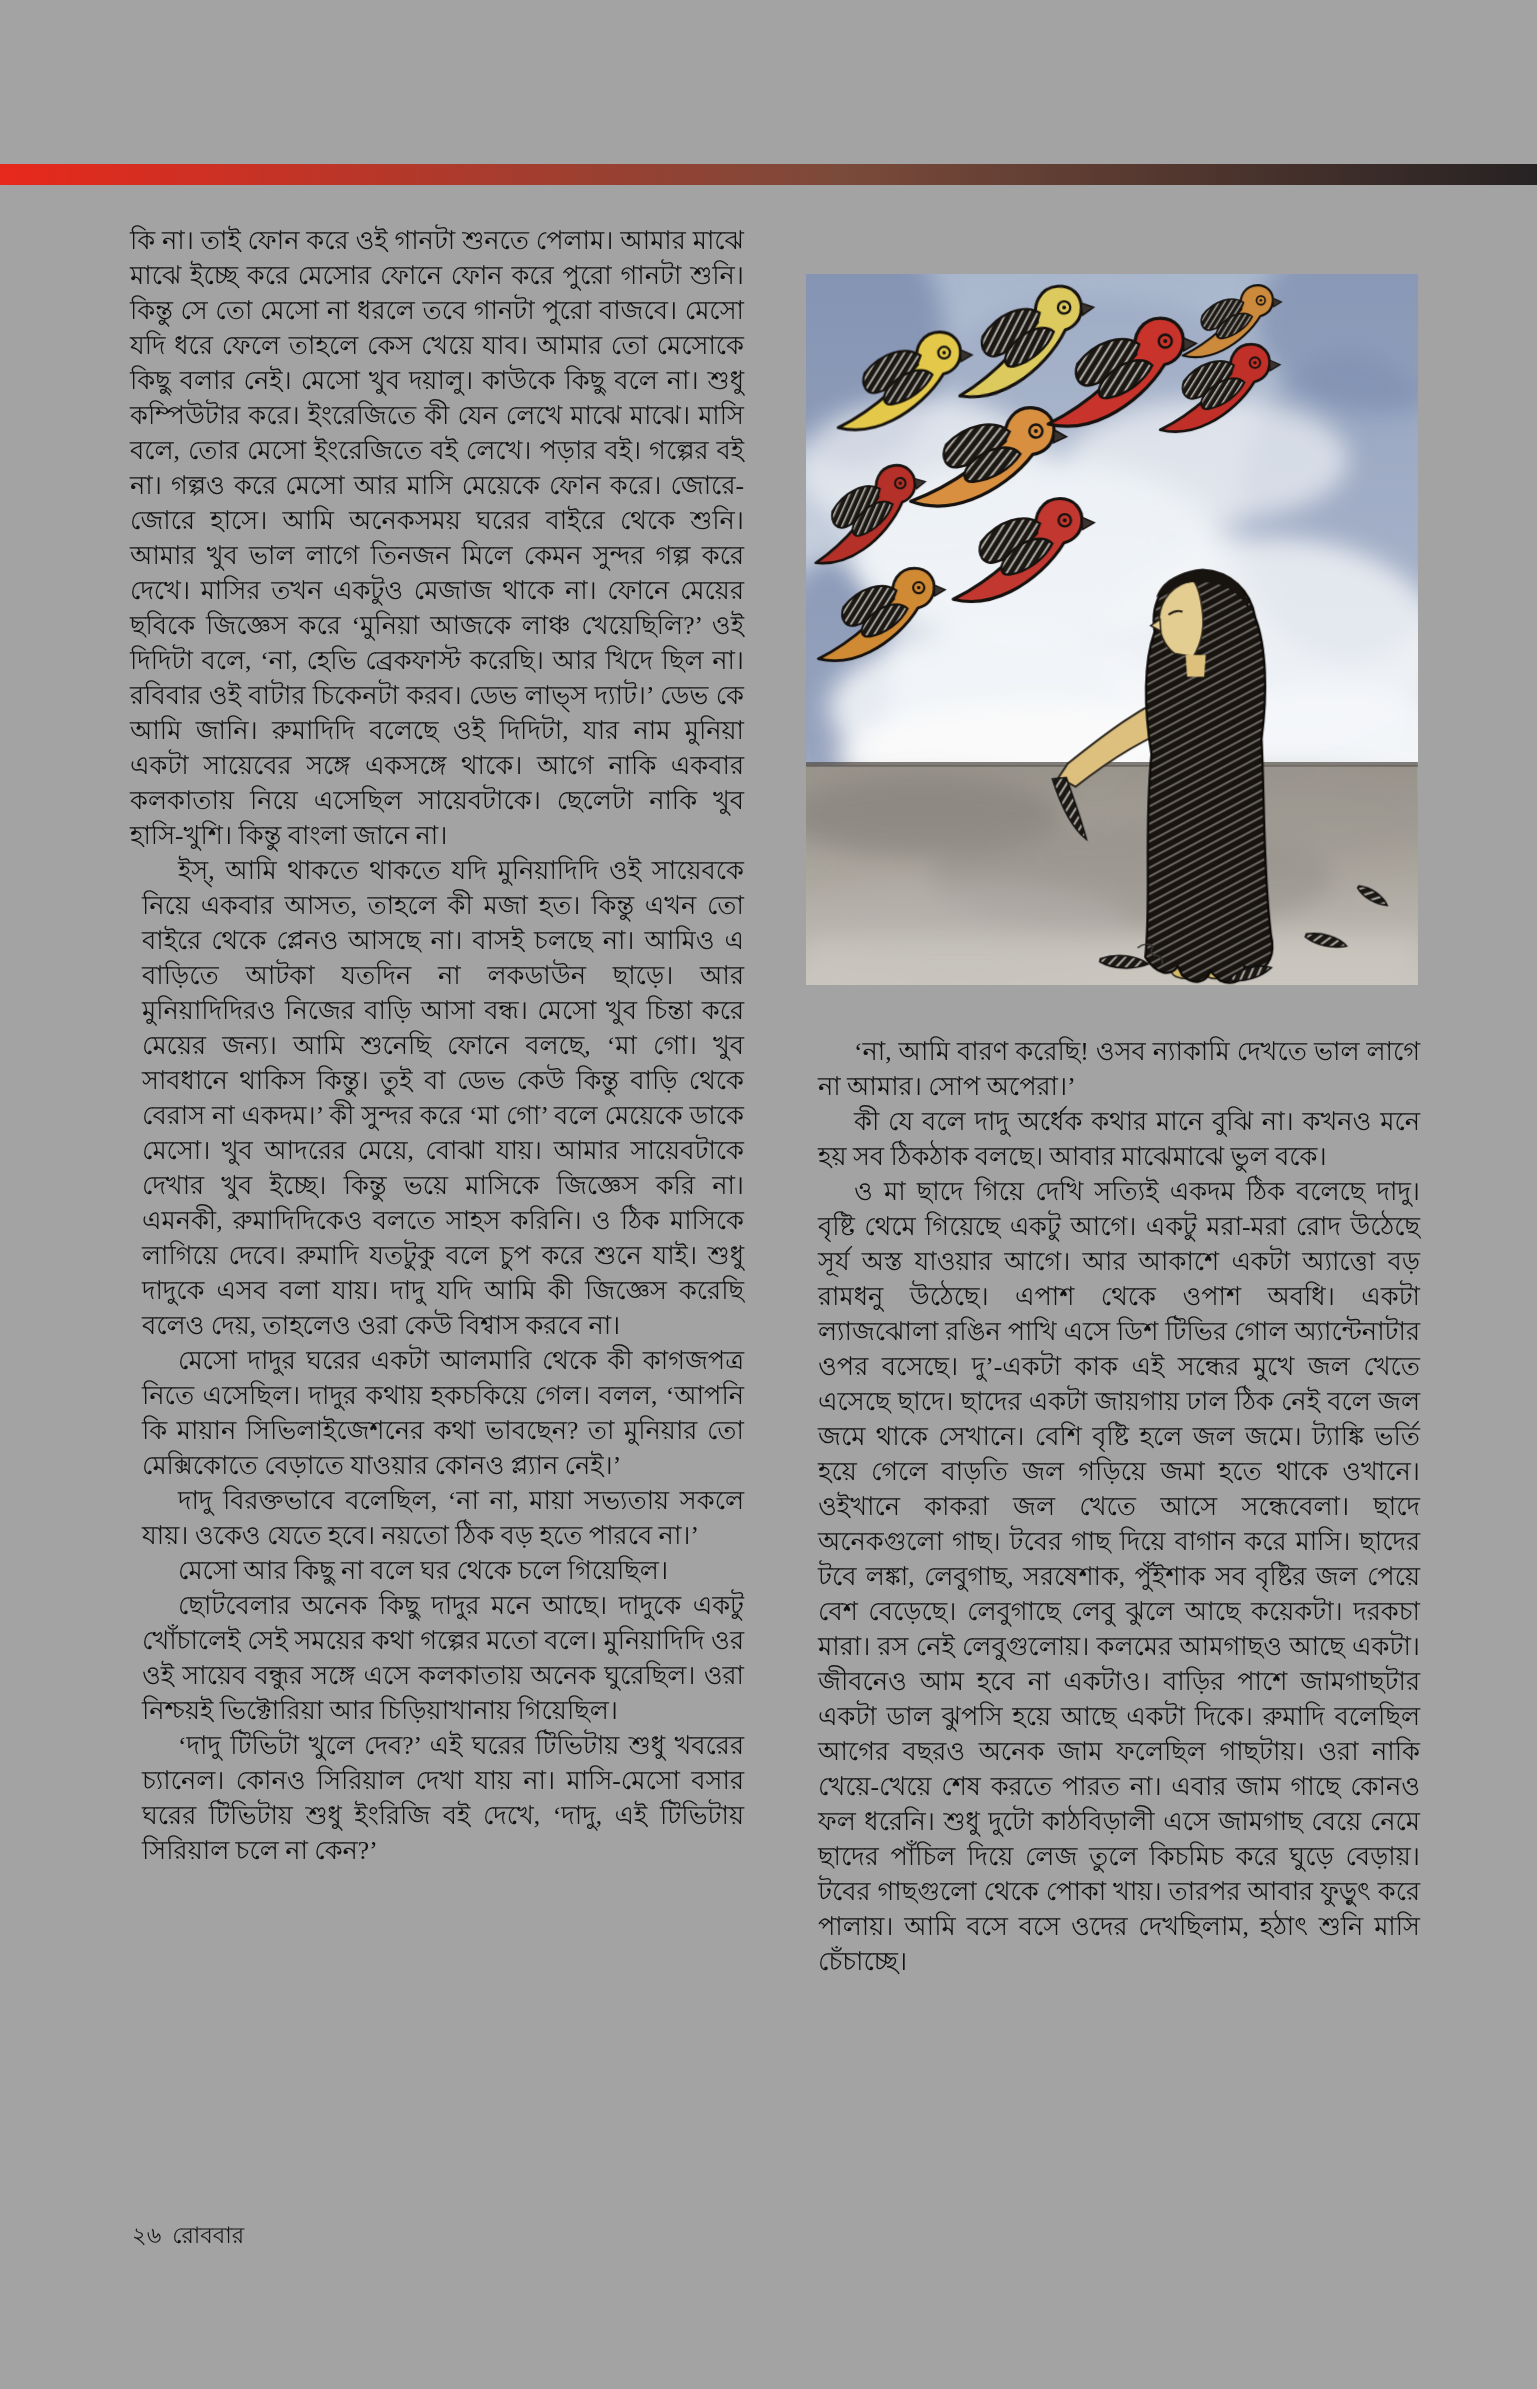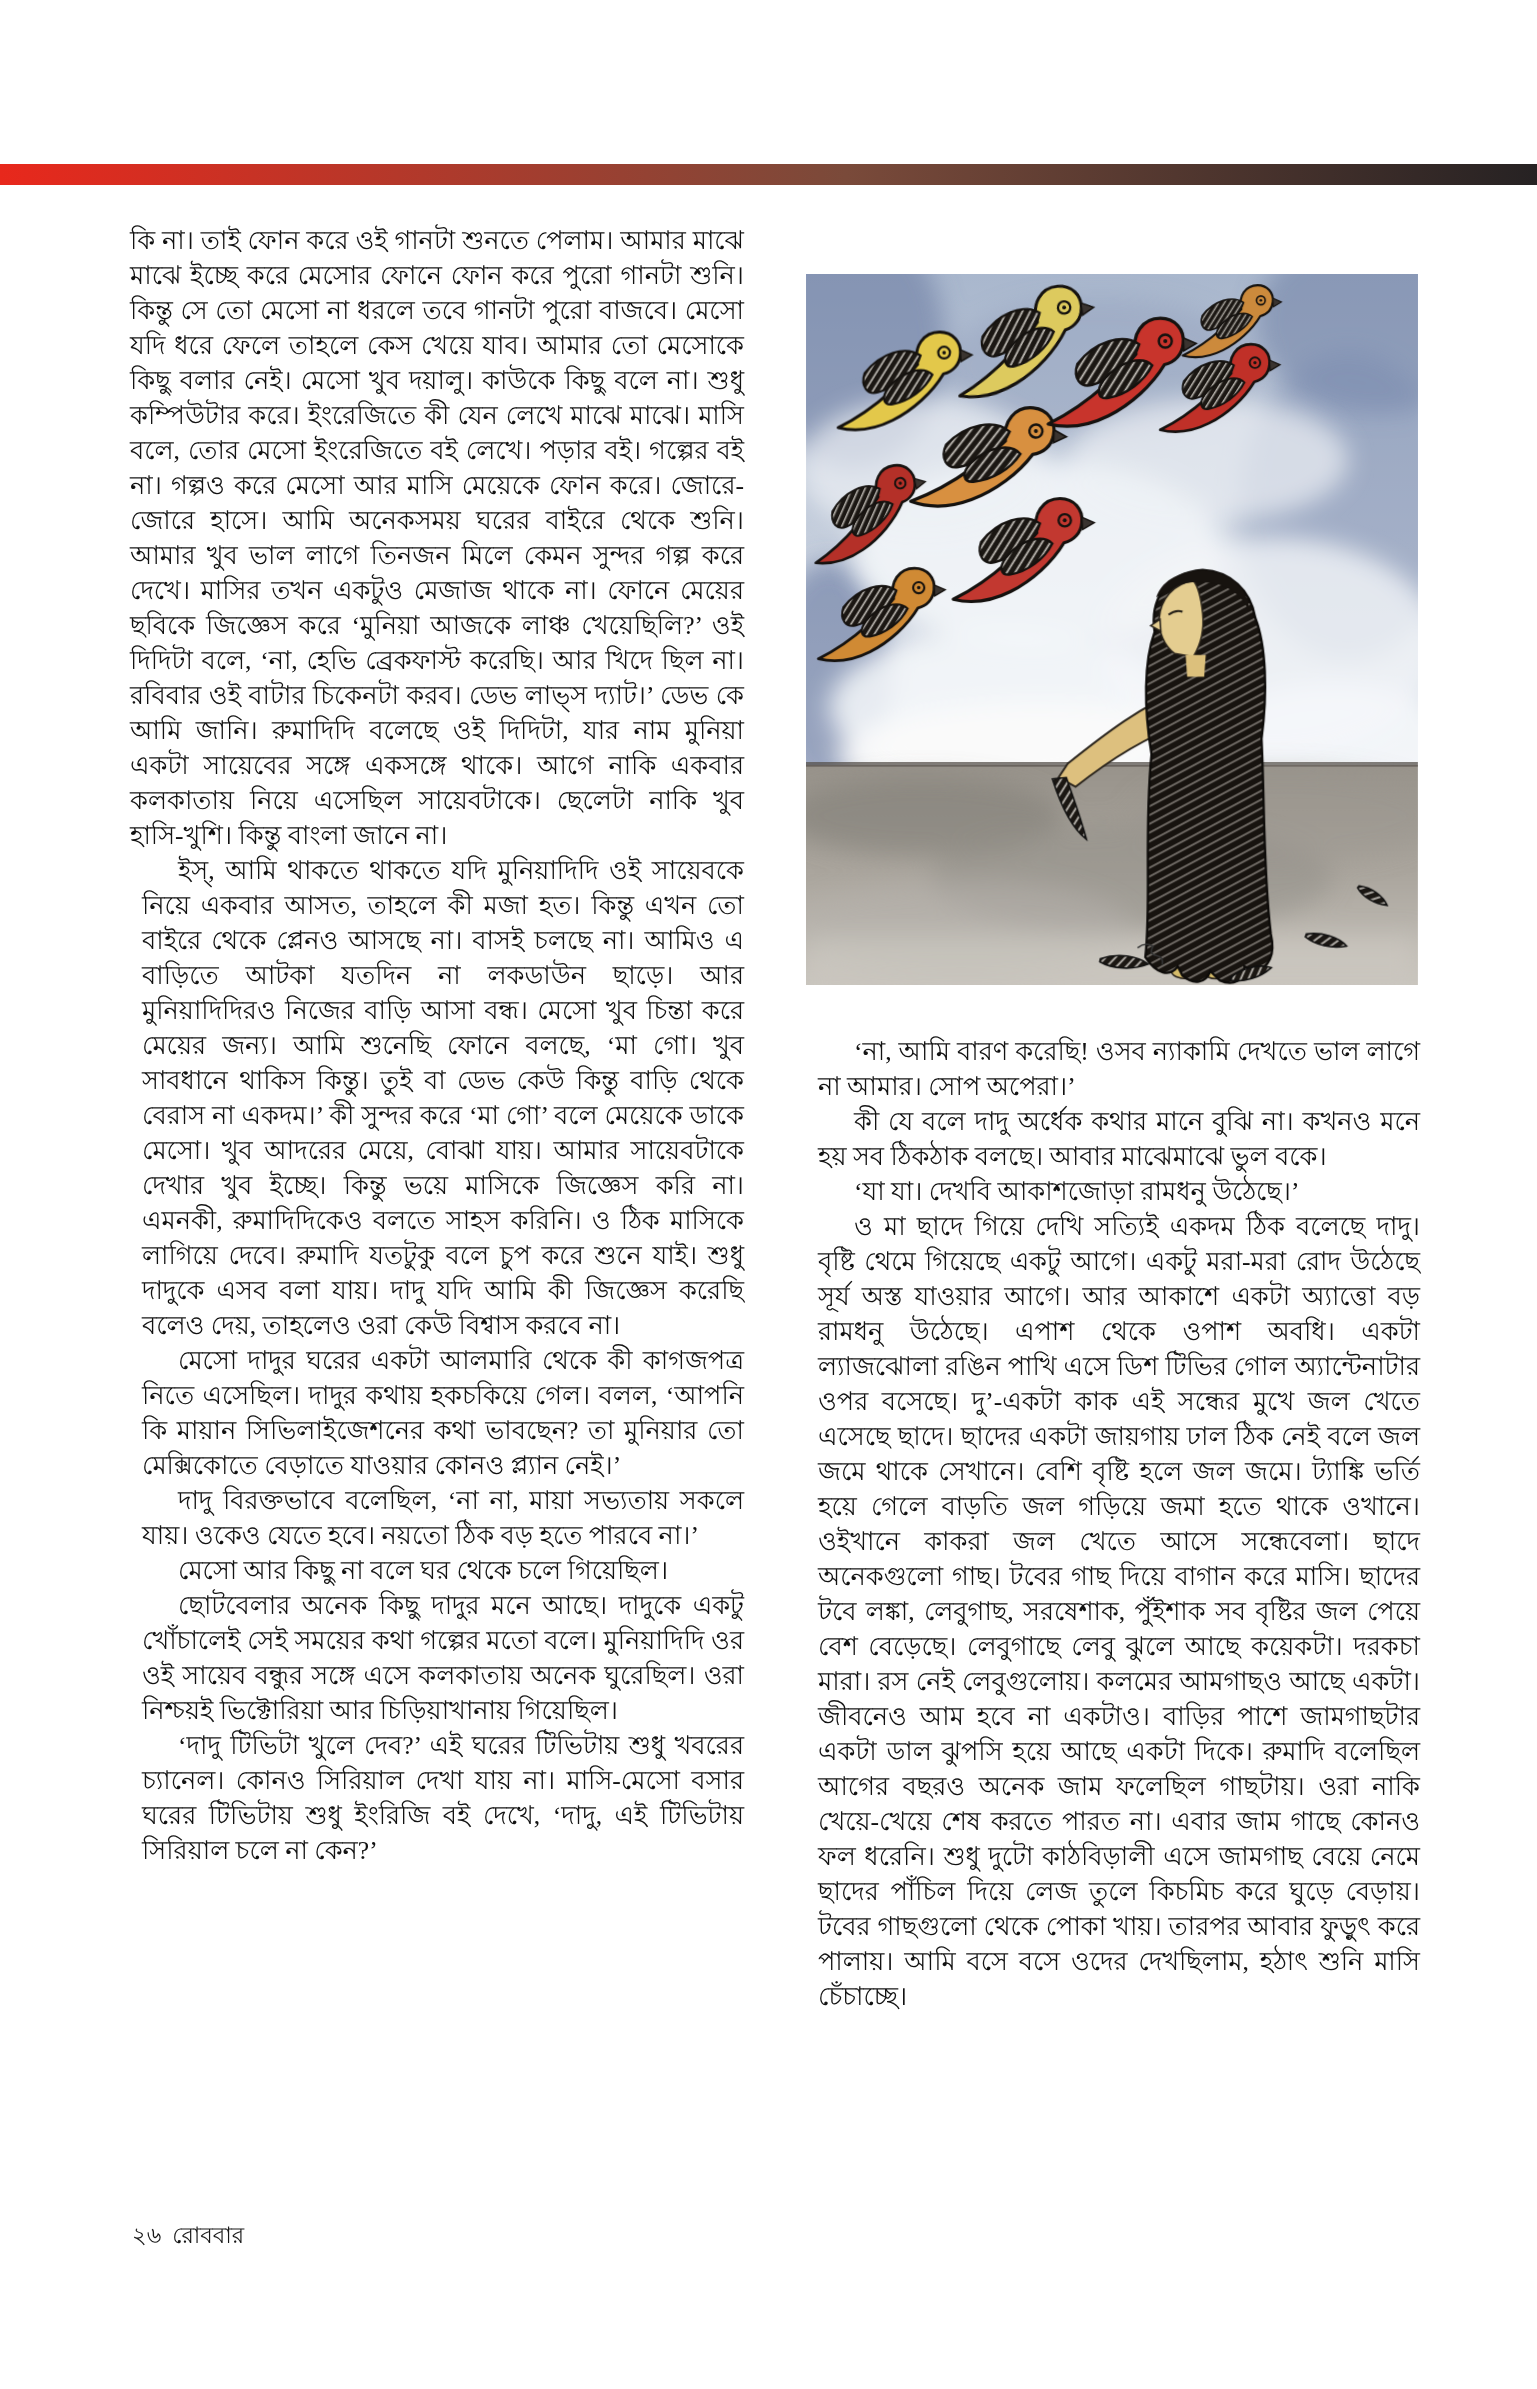--- a/index.html
+++ b/index.html
@@ -1,19 +1,19 @@
 <!DOCTYPE html>
 <html lang="bn" style="font-size:12.4px"><head>
 <meta charset="utf-8">
 <style>
   html,body{margin:0;padding:0;background:#e9e9e9;}
   .page{
     position:relative;
     width:1538px;height:2389px;
-    background:#ffffff;
+    background:#a3a3a3;
     font-family:"Liberation Serif","DejaVu Serif",serif;
     color:#111;
     overflow:hidden;
   }
   .top-bar{
     position:absolute;left:0;top:164px;width:1538px;height:21px;
   }
   .column{
     position:absolute;width:614px;
     font-size:25.6px;line-height:35px;
@@ -151,21 +151,20 @@
         <path transform="translate(646,852) rotate(22)" d="M 0 0 C 18 -10 40 -12 54 -5 C 38 6 16 9 0 4 Z" fill="url(#hatch)" stroke="#111" stroke-width="2"></path>
         <path transform="translate(714,790) rotate(40)" d="M 0 0 C 14 -9 32 -10 44 -4 C 30 5 13 8 0 3 Z" fill="url(#hatch)" stroke="#111" stroke-width="2"></path>
         <path d="M 428 870 q 10 -8 20 -2 q -6 10 4 12 q 10 2 8 12" fill="none" stroke="#333" stroke-width="2"></path>
       </g>
     </svg>
   </div>
 
   <div class="column col-right" lang="bn">
       <p class="para indent">‘না, আমি বারণ করেছি! ওসব ন্যাকামি দেখতে ভাল লাগে না আমার। সোপ অপেরা।’</p>
       <p class="para indent">কী যে বলে দাদু অর্ধেক কথার মানে বুঝি না। কখনও মনে হয় সব ঠিকঠাক বলছে। আবার মাঝেমাঝে ভুল বকে।</p>
-      <p class="para indent">‘যা যা। দেখবি আকাশজোড়া রামধনু উঠেছে।’</p>
       <p class="para indent">ও মা ছাদে গিয়ে দেখি সত্যিই একদম ঠিক বলেছে দাদু। বৃষ্টি থেমে গিয়েছে একটু আগে। একটু মরা-মরা রোদ উঠেছে সূর্য অস্ত যাওয়ার আগে। আর আকাশে একটা অ্যাত্তো বড় রামধনু উঠেছে। এপাশ থেকে ওপাশ অবধি। একটা ল্যাজঝোলা রঙিন পাখি এসে ডিশ টিভির গোল অ্যান্টেনাটার ওপর বসেছে। দু’-একটা কাক এই সন্ধের মুখে জল খেতে এসেছে ছাদে। ছাদের একটা জায়গায় ঢাল ঠিক নেই বলে জল জমে থাকে সেখানে। বেশি বৃষ্টি হলে জল জমে। ট্যাঙ্কি ভর্তি হয়ে গেলে বাড়তি জল গড়িয়ে জমা হতে থাকে ওখানে। ওইখানে কাকরা জল খেতে আসে সন্ধেবেলা। ছাদে অনেকগুলো গাছ। টবের গাছ দিয়ে বাগান করে মাসি। ছাদের টবে লঙ্কা, লেবুগাছ, সরষেশাক, পুঁইশাক সব বৃষ্টির জল পেয়ে বেশ বেড়েছে। লেবুগাছে লেবু ঝুলে আছে কয়েকটা। দরকচা মারা। রস নেই লেবুগুলোয়। কলমের আমগাছও আছে একটা। জীবনেও আম হবে না একটাও। বাড়ির পাশে জামগাছটার একটা ডাল ঝুপসি হয়ে আছে একটা দিকে। রুমাদি বলেছিল আগের বছরও অনেক জাম ফলেছিল গাছটায়। ওরা নাকি খেয়ে-খেয়ে শেষ করতে পারত না। এবার জাম গাছে কোনও ফল ধরেনি। শুধু দুটো কাঠবিড়ালী এসে জামগাছ বেয়ে নেমে ছাদের পাঁচিল দিয়ে লেজ তুলে কিচমিচ করে ঘুড়ে বেড়ায়। টবের গাছগুলো থেকে পোকা খায়। তারপর আবার ফুড়ুৎ করে পালায়। আমি বসে বসে ওদের দেখছিলাম, হঠাৎ শুনি মাসি চেঁচাচ্ছে।</p>
     </div>
 
   <div class="footer">
     <span class="num">২৬</span><span>রোববার</span>
   </div>
 
 </div>
 
 

